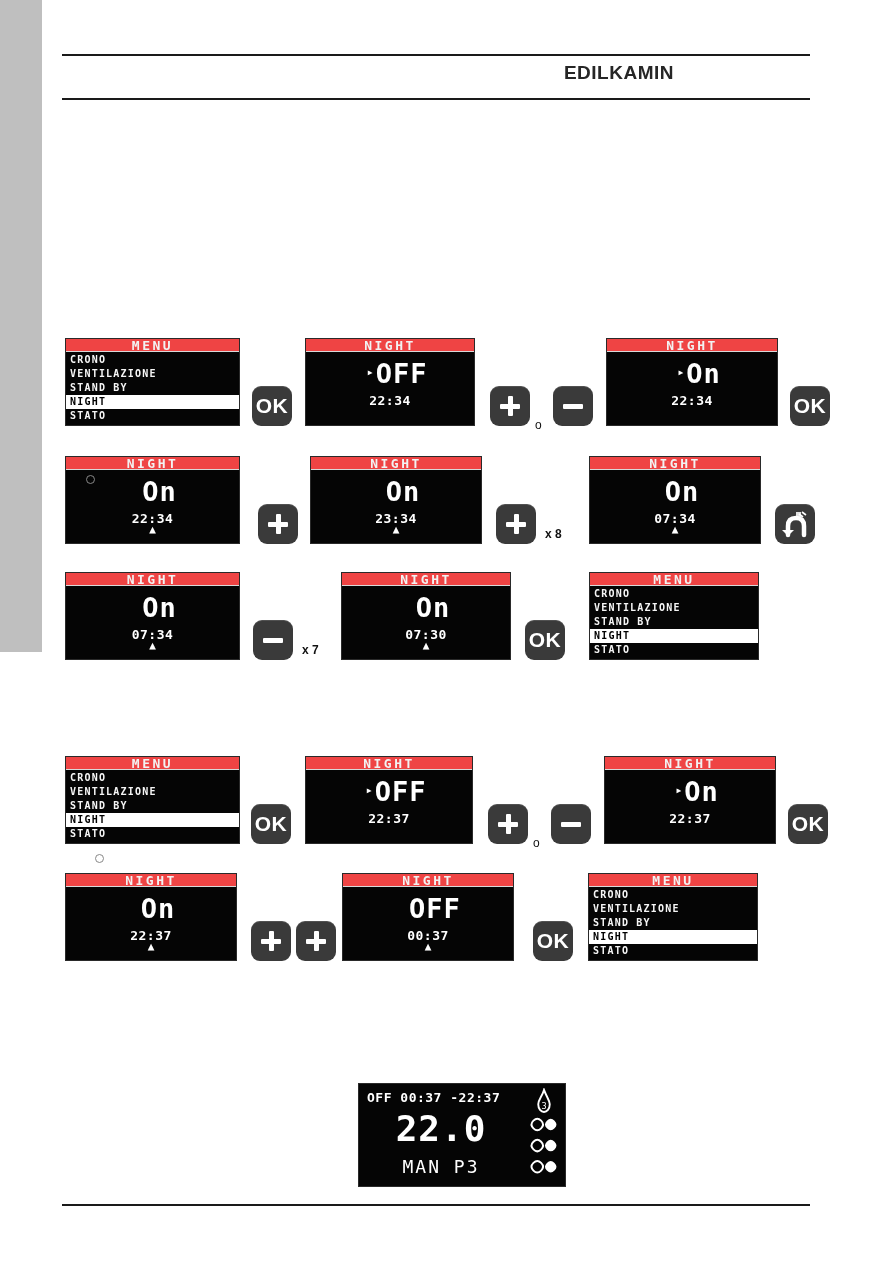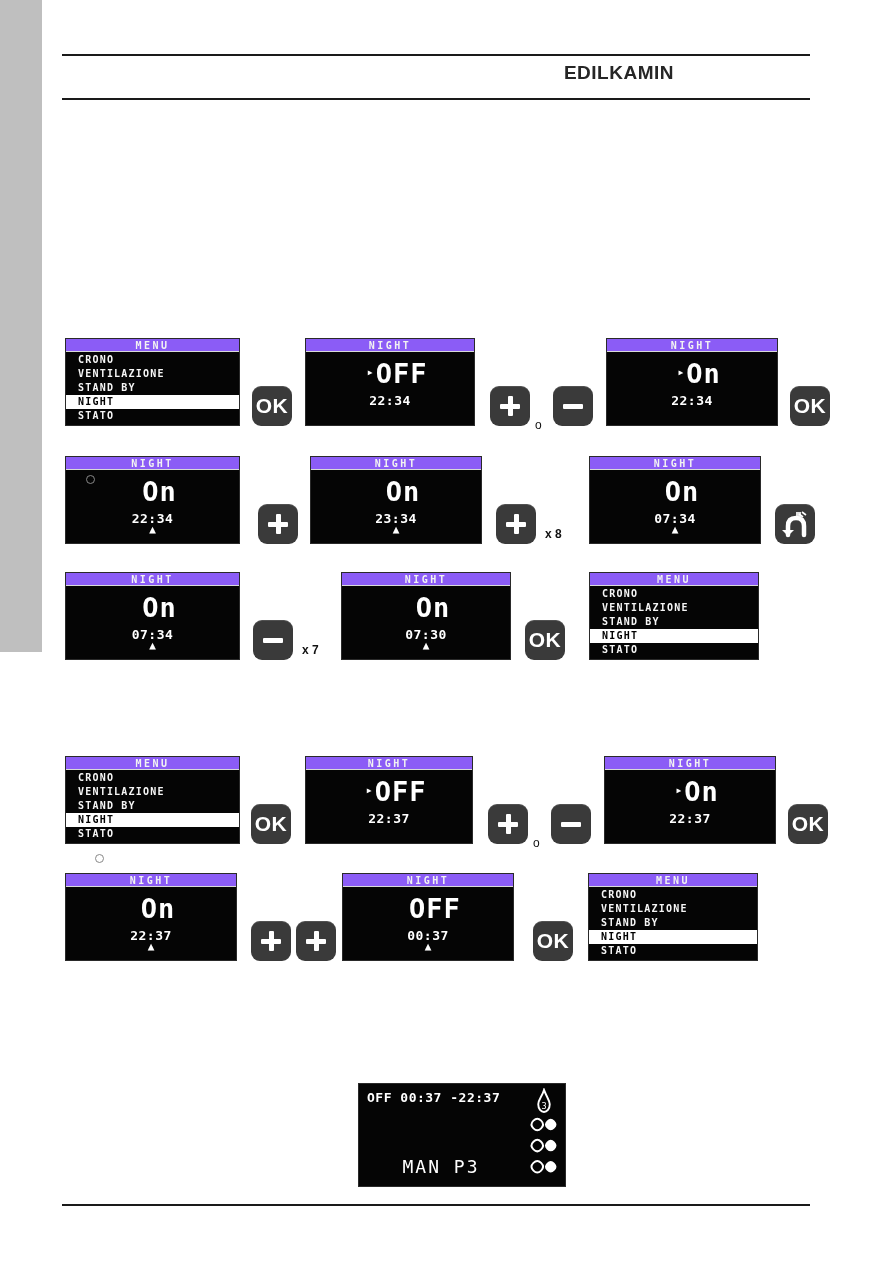--- a/index.html
+++ b/index.html
@@ -38,35 +38,35 @@
     border:1px solid #2a2a2a;
     box-sizing:border-box;
     font-family:"DejaVu Sans Mono", monospace;
     color:#ffffff;
     overflow:hidden;
   }
   .lcd .title{
     position:absolute;left:0;top:0;width:100%;
     height:13px;line-height:13px;
     text-align:center;
-    font-size:10px;letter-spacing:2.5px;
+    font-size:13px;letter-spacing:2.5px;
     font-weight:bold;
     color:#f2f2f2;
-    background:#8b5cf6;
+    background:#ef4444;
     border-bottom:1px solid #d9d9d9;
     box-sizing:border-box;
   }
 
   
   .menu-list{position:absolute;left:0;top:14px;width:100%;}
   .menu-item{
     height:14px;line-height:14px;
     font-size:10px;letter-spacing:1.2px;
     font-weight:bold;
-    padding-left:12px;
+    padding-left:4px;
     color:#f5f5f5;
     white-space:nowrap;
   }
   .menu-item.sel{background:#ffffff;color:#000000;}
 
   
   .val-row{
     position:absolute;left:0;right:0;top:20px;
     text-align:center;
     font-size:27px;font-weight:bold;letter-spacing:1px;
@@ -352,20 +352,21 @@
       <div class="menu-item">CRONO</div>
       <div class="menu-item">VENTILAZIONE</div>
       <div class="menu-item">STAND BY</div>
       <div class="menu-item sel">NIGHT</div>
       <div class="menu-item">STATO</div>
     </div>
   </div>
 
   <div class="status-lcd" style="left:358px;top:1083px;width:208px;height:104px;">
     <div class="st-top">OFF 00:37 -22:37</div>
+    <div class="st-temp">22.0</div>
     <div class="st-mode">MAN  P3</div>
     <div class="st-icons">
       <svg viewBox="0 0 34 100" width="34" height="96">
 
         <g>
           <path d="M17 2 C15 9 11 12 11 17 C11 22 14 25 17 25 C20 25 23 22 23 17 C23 13 20 10 17 2 Z" fill="none" stroke="#fff" stroke-width="2"></path>
           <text x="17" y="22" font-family="DejaVu Sans Mono, monospace" font-size="9" fill="#fff" text-anchor="middle">3</text>
         </g>
 
         <g transform="translate(0,28)">

